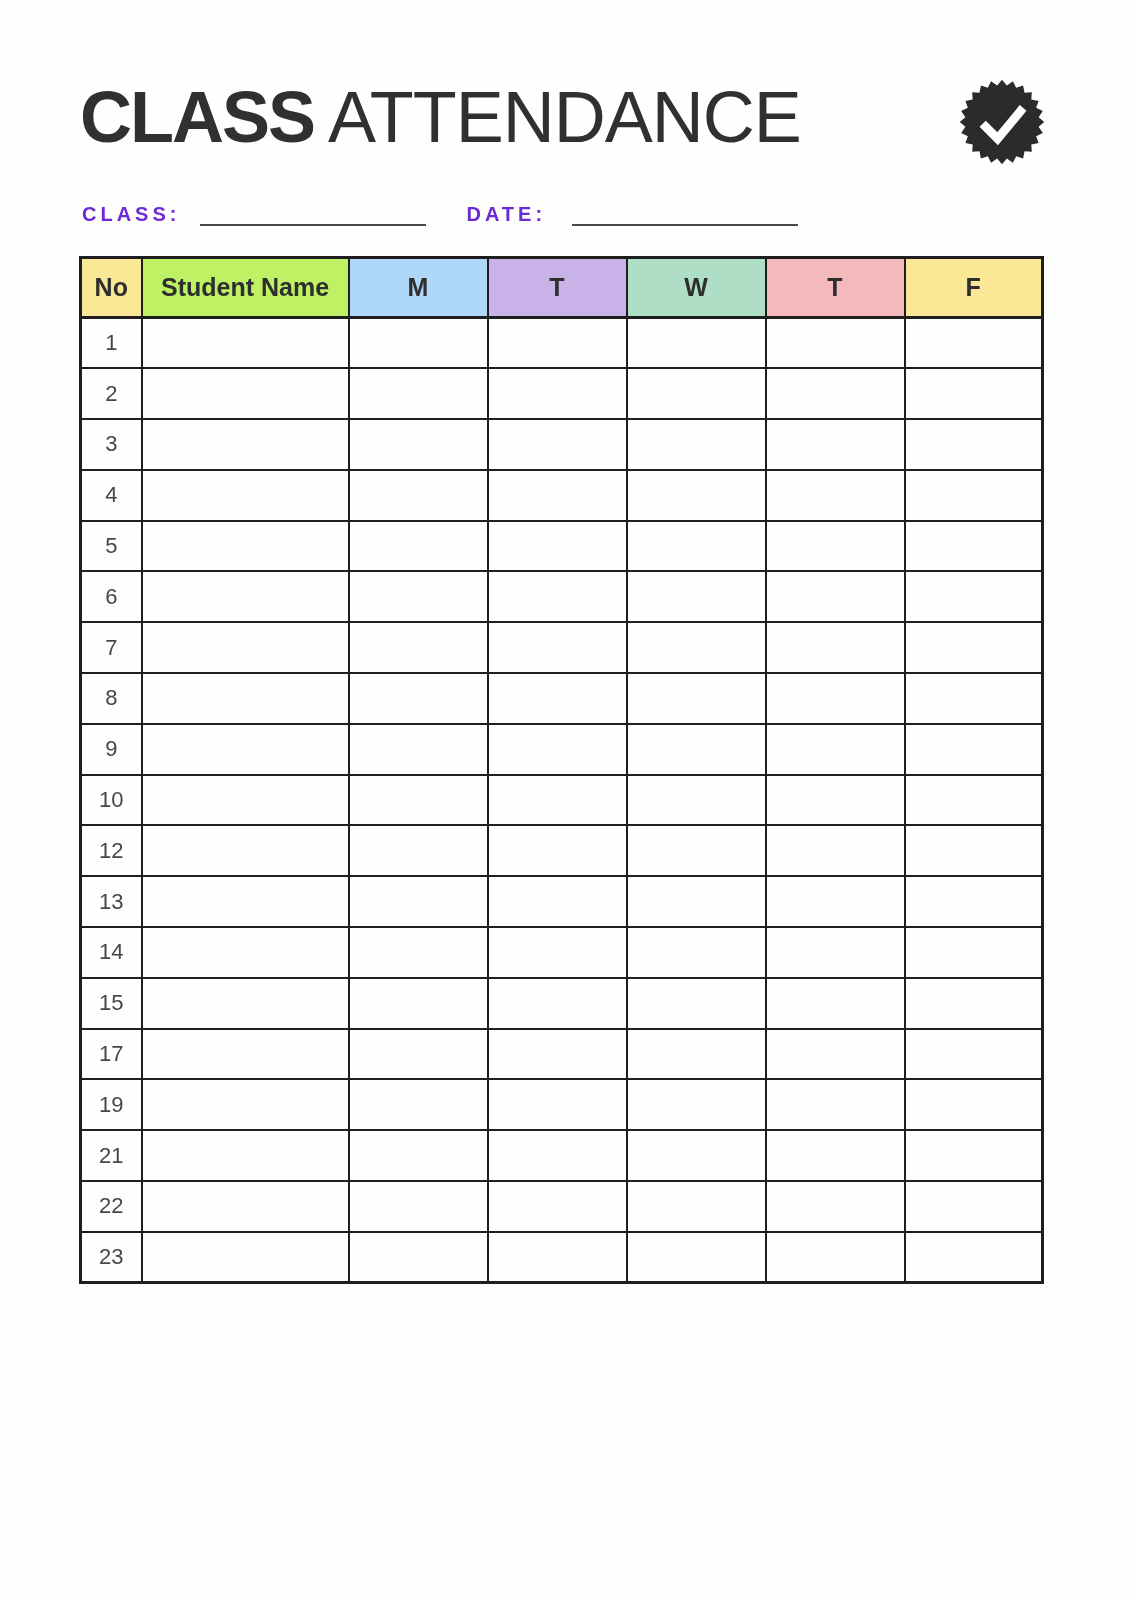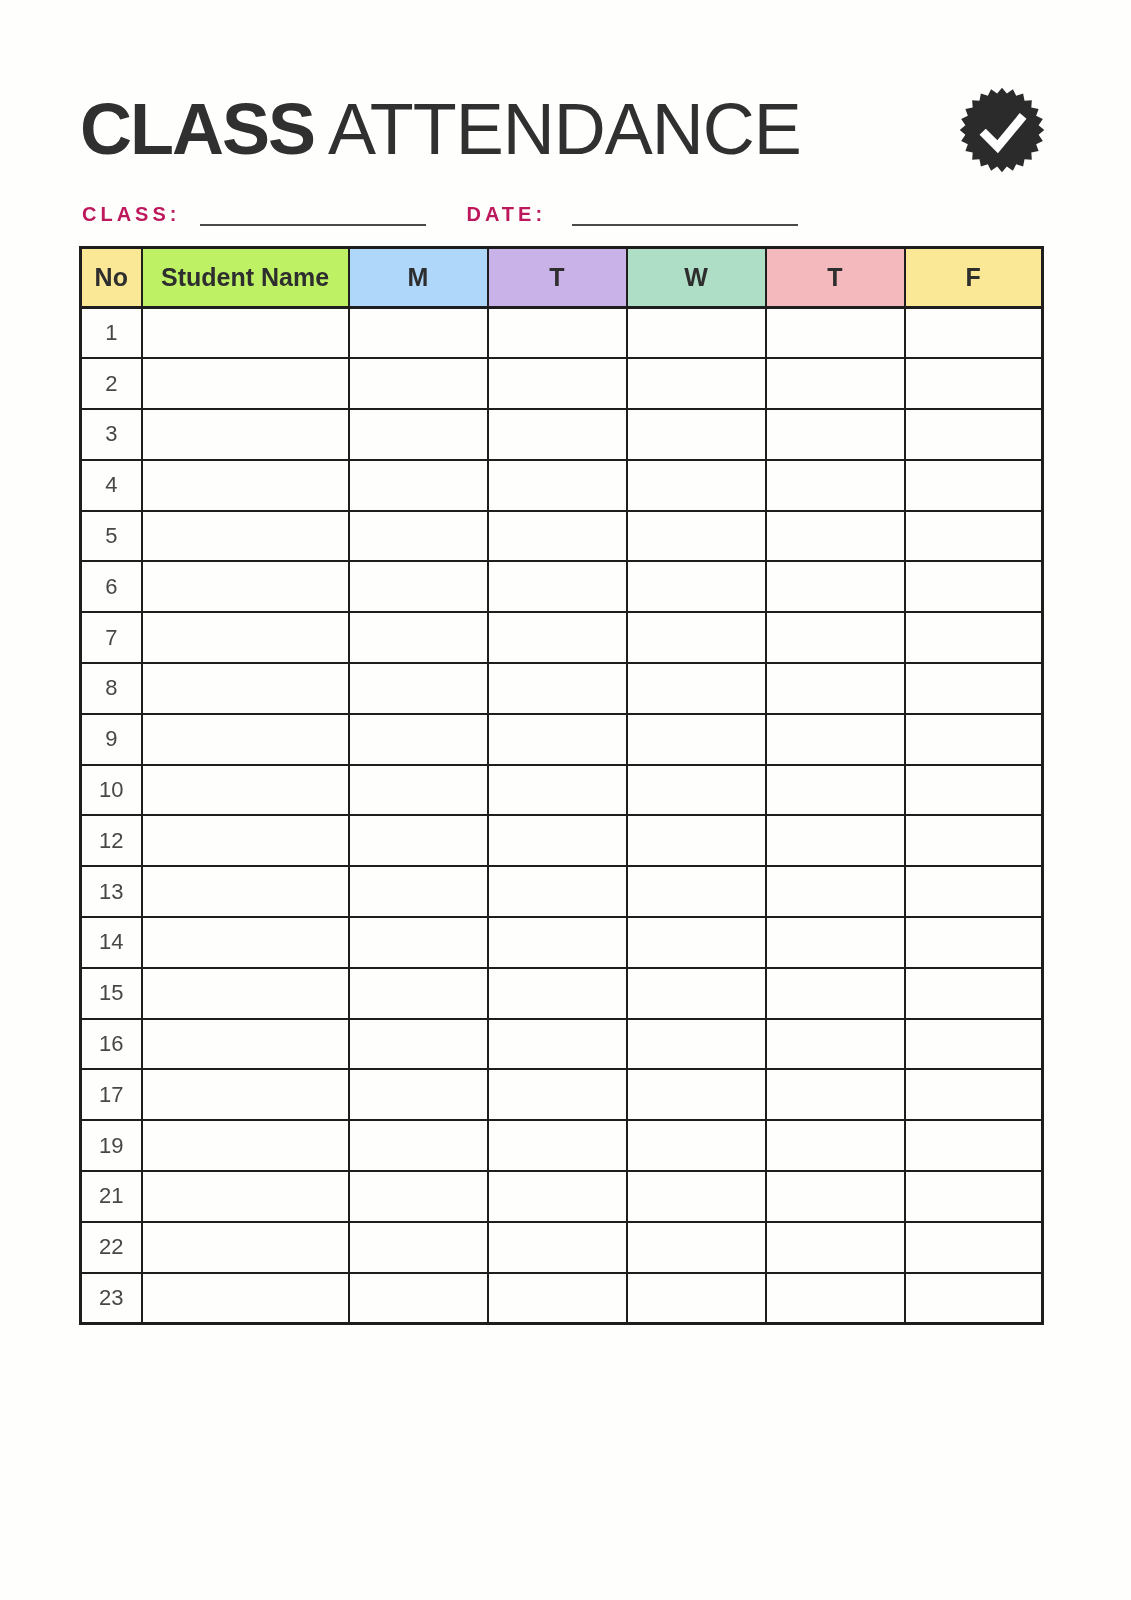--- a/index.html
+++ b/index.html
@@ -8,24 +8,24 @@
     position: relative;
     background: #FEFEFC;
     font-family: "Liberation Sans", sans-serif;
     color: #2e2e2e;
     overflow: hidden;
   }
 
   
   .header-bar {
     position: absolute;
-    left: 80px; top: 86px;
+    left: 80px; top: 78px;
     width: 966px;
     display: flex;
-    align-items: center;
+    align-items: flex-start;
     gap: 32px;
   }
   .page-title {
     font-size: 72px;
     line-height: 1.1;
     white-space: nowrap;
     color: #303030;
   }
   .title-bold {
     font-weight: 900;
@@ -44,36 +44,36 @@
 
   
   .fields-row {
     position: absolute;
     left: 82px; top: 200px;
     display: flex;
     align-items: flex-end;
     font-size: 20px;
     font-weight: 700;
     letter-spacing: 4px;
-    color: #be185d;
+    color: #6d28d9;
   }
   .field-line {
     display: inline-block;
     width: 226px;
     height: 26px;
     border-bottom: 2px solid #4a4a4a;
     margin-left: 20px;
   }
   .date-label { margin-left: 40px; }
   .field-line.date { margin-left: 26px; }
 
   
   table.attendance {
     position: absolute;
-    left: 79px; top: 246px;
+    left: 79px; top: 256px;
     width: 961px;
     border-collapse: collapse;
     table-layout: fixed;
     border: 3px solid #1e1e1e;
   }
   table.attendance th {
     border: 2px solid #1e1e1e;
     border-bottom: 3px solid #1e1e1e;
     height: 60px;
     font-size: 25px;
@@ -261,29 +261,20 @@
       <tr>
         <td class="row-num">15</td>
         <td></td>
         <td></td>
         <td></td>
         <td></td>
         <td></td>
         <td></td>
       </tr>
       <tr>
-        <td class="row-num">16</td>
-        <td></td>
-        <td></td>
-        <td></td>
-        <td></td>
-        <td></td>
-        <td></td>
-      </tr>
-      <tr>
         <td class="row-num">17</td>
         <td></td>
         <td></td>
         <td></td>
         <td></td>
         <td></td>
         <td></td>
       </tr>
       <tr>
         <td class="row-num">19</td>

